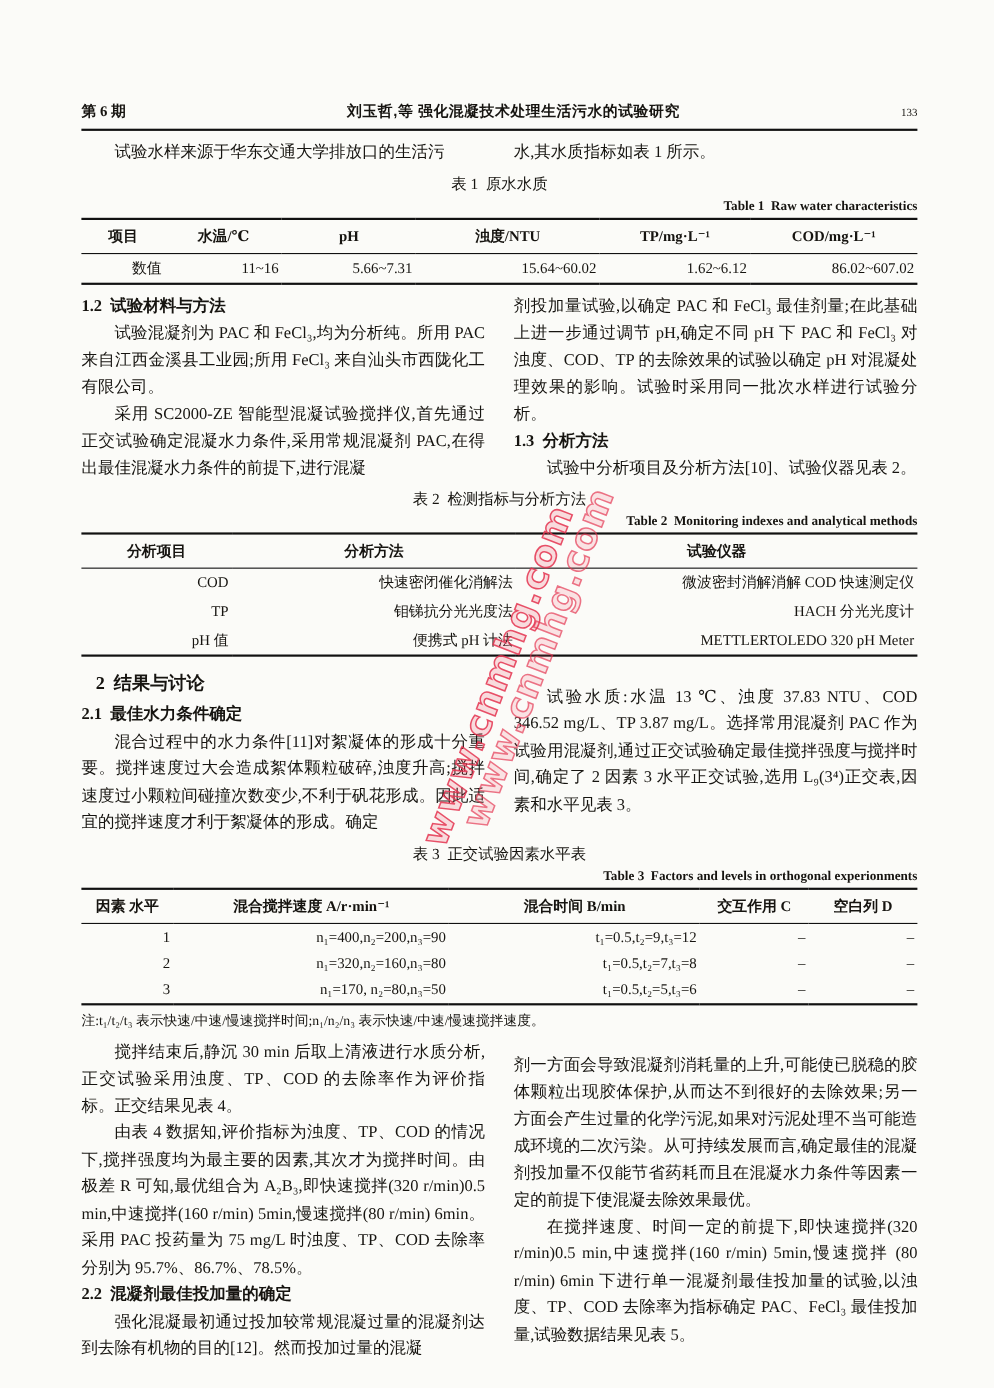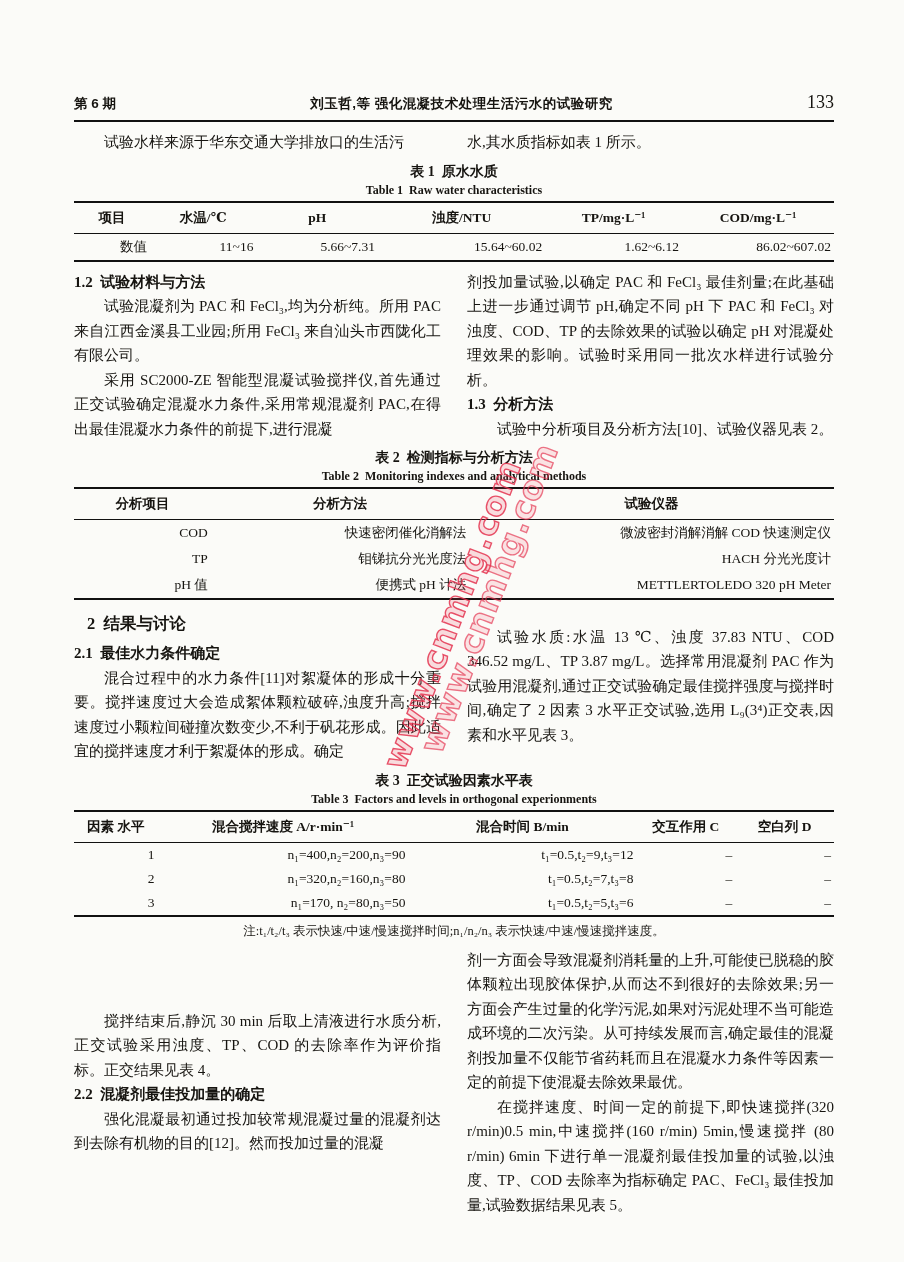--- a/index.html
+++ b/index.html
@@ -7,38 +7,38 @@
     width:904px;height:1262px;
     background:#fbfbf8;
     color:#161410;
     font-family:"Liberation Serif","DejaVu Serif",serif;
     position:relative;
     overflow:hidden;
   }
   .page{padding:92px 70px 0 74px;position:relative;}
   
   .hdr{display:flex;align-items:baseline;font-size:14.5px;}
-  .hdr .issue{font-weight:bold;font-family:Liberation Sans, sans-serif;font-size:13.5px;flex:0 0 auto;}
+  .hdr .issue{font-weight:bold;font-family:Liberation Serif, serif;font-size:13.5px;flex:0 0 auto;}
   .hdr .title{flex:1 1 auto;text-align:center;font-weight:bold;font-family:"Liberation Sans","DejaVu Sans",sans-serif;font-size:13.5px;letter-spacing:.5px;}
-  .hdr .pageno{flex:0 0 auto;font-size:18px;}
+  .hdr .pageno{flex:0 0 auto;font-size:10px;}
   .rule{border:none;border-top:2.5px solid #111;margin:7px 0 0 0;}
   
   .tworow{display:flex;gap:26px;margin-top:8px;align-items:center;}
   .col{flex:0 0 367px;width:367px;}
   p{margin:0;font-size:15px;line-height:24.5px;text-align:justify;white-space:pre-wrap;}
   p.ind{text-indent:2em;}
   .h3{font-size:15px;line-height:24.5px;font-weight:bold;margin:0;white-space:pre-wrap;}
   .h2{font-size:16.5px;line-height:27px;font-weight:bold;margin:2px 0 4px 13px;white-space:pre-wrap;}
   
-  .capzh{text-align:center;font-weight:bold;font-size:14px;line-height:20px;margin-top:7px;white-space:pre-wrap;}
-  .capen{text-align:center;font-weight:bold;font-size:12px;line-height:16px;margin-bottom:3px;white-space:pre-wrap;}
+  .capzh{text-align:center;font-weight:normal;font-size:14px;line-height:20px;margin-top:7px;white-space:pre-wrap;}
+  .capen{text-align:right;font-weight:bold;font-size:12px;line-height:16px;margin-bottom:3px;white-space:pre-wrap;}
   table.t{width:100%;border-collapse:collapse;border-top:2.5px solid #111;border-bottom:2.5px solid #111;font-size:13.5px;table-layout:fixed;}
   table.t th{font-weight:bold;border-bottom:1.5px solid #111;padding:6px 3px;text-align:center;}
   table.t td{padding:4px 3px;text-align:right;white-space:pre-wrap;}
-  .tnote{font-size:12.5px;line-height:18px;margin-top:5px;text-align:center;}
+  .tnote{font-size:12.5px;line-height:18px;margin-top:5px;}
   
   .wm{
     position:absolute;
     font-family:"DejaVu Sans","Liberation Sans",sans-serif;
     font-weight:bold;font-size:33px;letter-spacing:1px;white-space:nowrap;
     color:rgba(238,80,102,0.18);
     -webkit-text-stroke:1.4px rgba(228,52,80,0.85);
     pointer-events:none;z-index:5;
   }
   #wm1{left:452px;top:614px;transform:translate(-50%,-50%) rotate(-69deg);}
@@ -197,20 +197,21 @@
         <td>–</td>
         <td>–</td>
       </tr>
     </tbody>
   </table>
   <div class="tnote">注:t₁/t₂/t₃ 表示快速/中速/慢速搅拌时间;n₁/n₂/n₃ 表示快速/中速/慢速搅拌速度。</div>
 
   <div class="tworow">
     <div class="col">
       <p class="ind">搅拌结束后,静沉 30 min 后取上清液进行水质分析,正交试验采用浊度、TP、COD 的去除率作为评价指标。正交结果见表 4。</p>
+      <p class="ind">由表 4 数据知,评价指标为浊度、TP、COD 的情况下,搅拌强度均为最主要的因素,其次才为搅拌时间。由极差 R 可知,最优组合为 A₂B₃,即快速搅拌(320 r/min)0.5 min,中速搅拌(160 r/min) 5min,慢速搅拌(80 r/min) 6min。采用 PAC 投药量为 75 mg/L 时浊度、TP、COD 去除率分别为 95.7%、86.7%、78.5%。</p>
       <div class="h3">2.2  混凝剂最佳投加量的确定</div>
       <p class="ind">强化混凝最初通过投加较常规混凝过量的混凝剂达到去除有机物的目的[12]。然而投加过量的混凝</p>
     </div>
     <div class="col">
       <p>剂一方面会导致混凝剂消耗量的上升,可能使已脱稳的胶体颗粒出现胶体保护,从而达不到很好的去除效果;另一方面会产生过量的化学污泥,如果对污泥处理不当可能造成环境的二次污染。从可持续发展而言,确定最佳的混凝剂投加量不仅能节省药耗而且在混凝水力条件等因素一定的前提下使混凝去除效果最优。</p>
       <p class="ind">在搅拌速度、时间一定的前提下,即快速搅拌(320 r/min)0.5 min,中速搅拌(160 r/min) 5min,慢速搅拌 (80 r/min) 6min 下进行单一混凝剂最佳投加量的试验,以浊度、TP、COD 去除率为指标确定 PAC、FeCl₃ 最佳投加量,试验数据结果见表 5。</p>
     </div>
   </div>
 
 </div>

